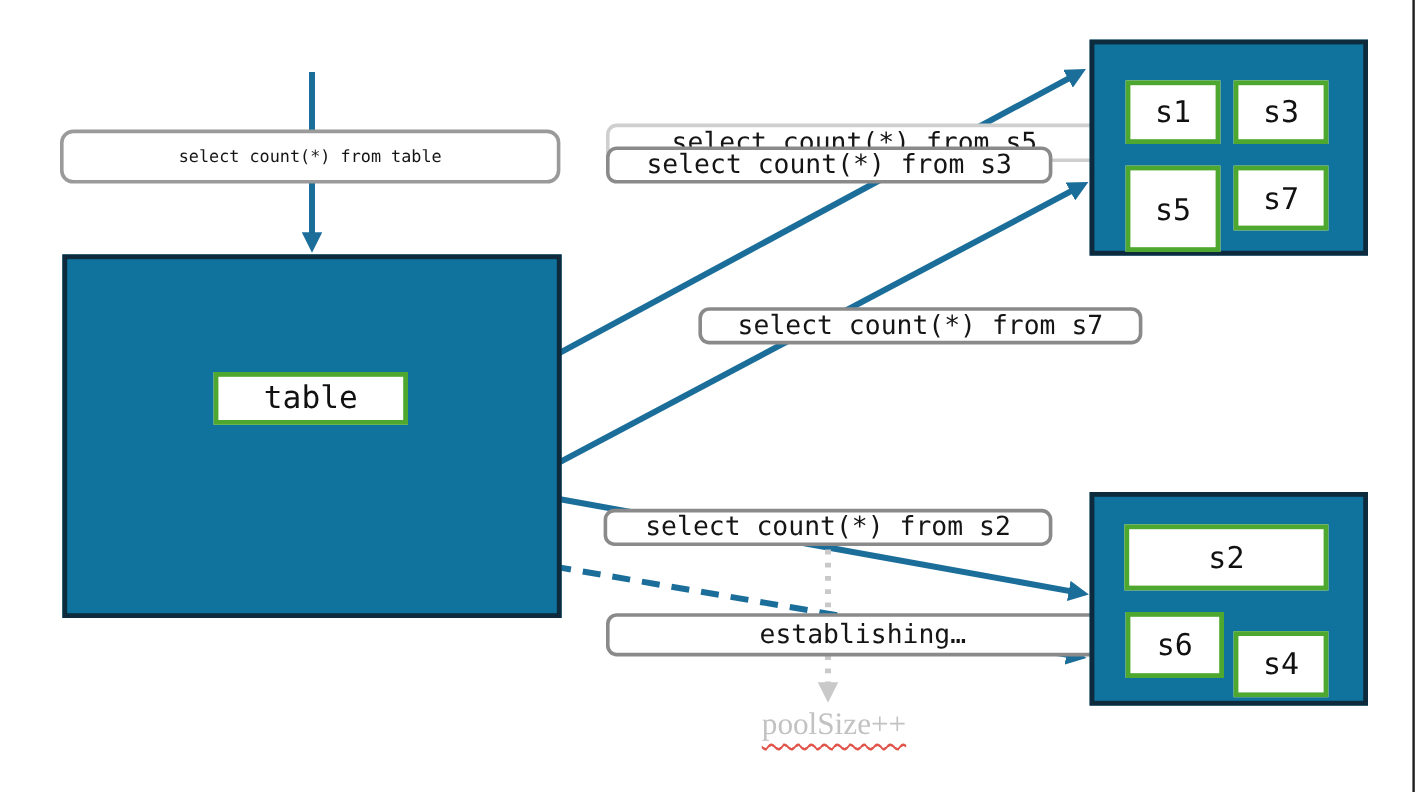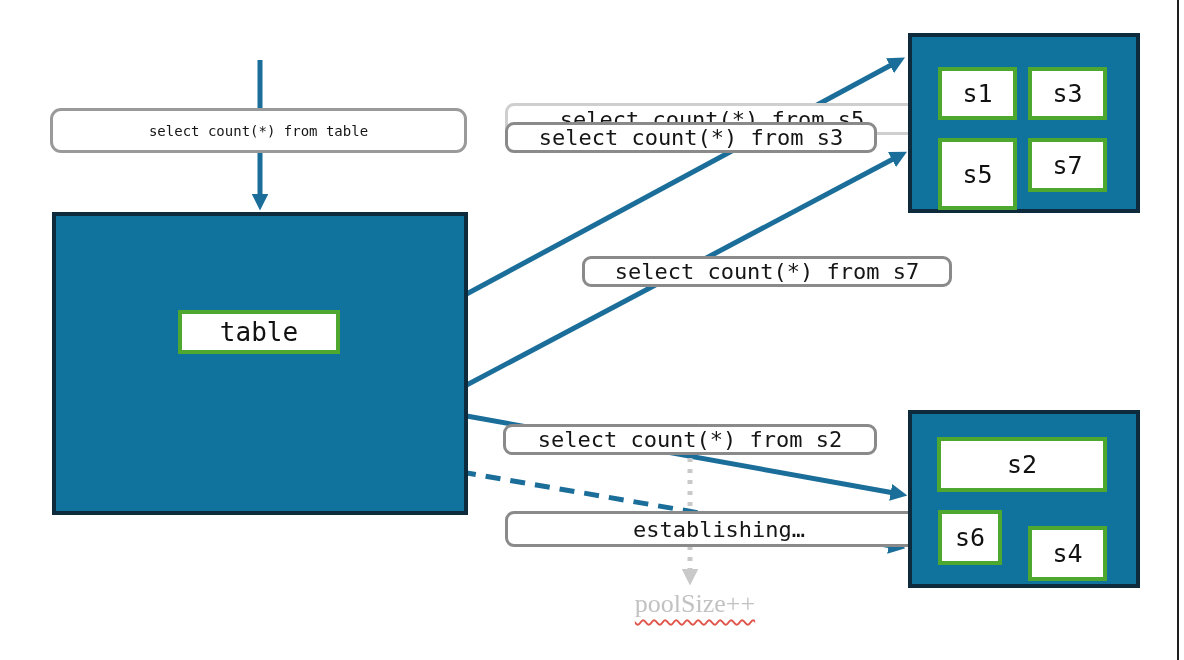--- a/index.html
+++ b/index.html
@@ -114,21 +114,21 @@
     </div>
     <div class="slot" style="left:116px;top:101px;width:79px;height:54px;">
       <span>s7</span>
     </div>
   </div>
 
   <div class="poolbox" style="left:908px;top:410px;width:232px;height:178px;">
     <div class="slot" style="left:25px;top:23px;width:170px;height:55px;">
       <span>s2</span>
     </div>
-    <div class="slot" style="left:26px;top:96px;width:64px;height:55px;">
+    <div class="slot" style="left:26px;top:96px;width:82px;height:55px;">
       <span>s6</span>
     </div>
     <div class="slot" style="left:116px;top:112px;width:79px;height:55px;">
       <span>s4</span>
     </div>
   </div>
 
   <div id="poolsize-note">
     <span>poolSize++</span>
   </div>

